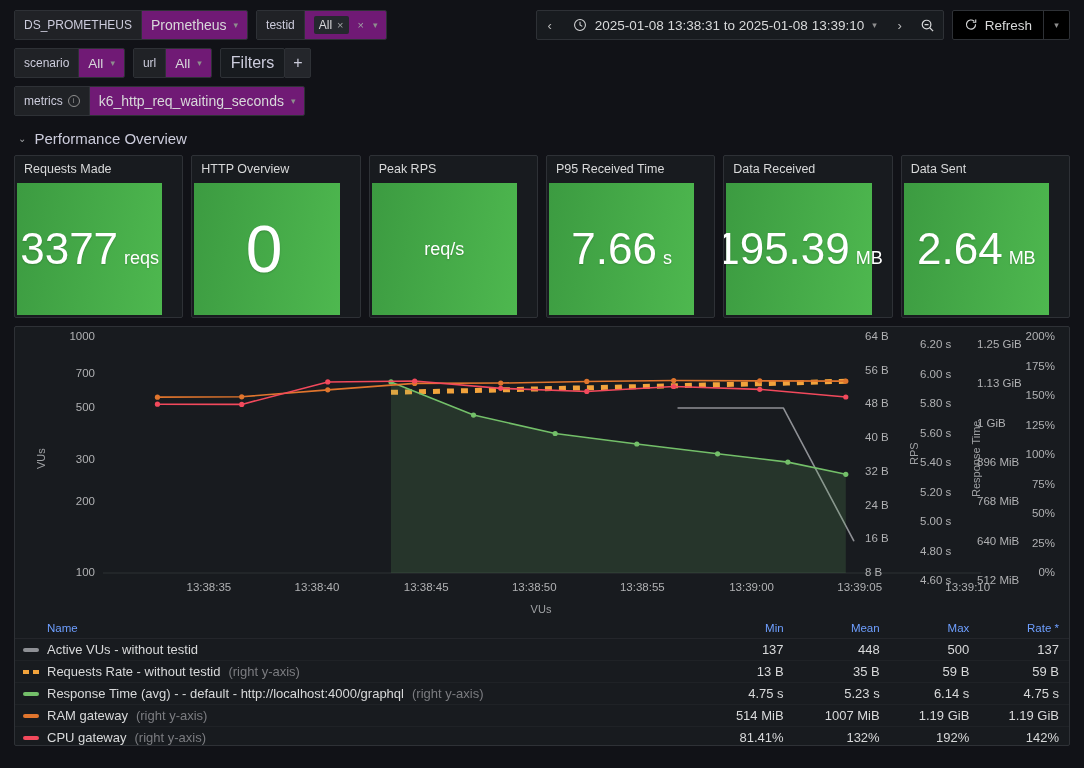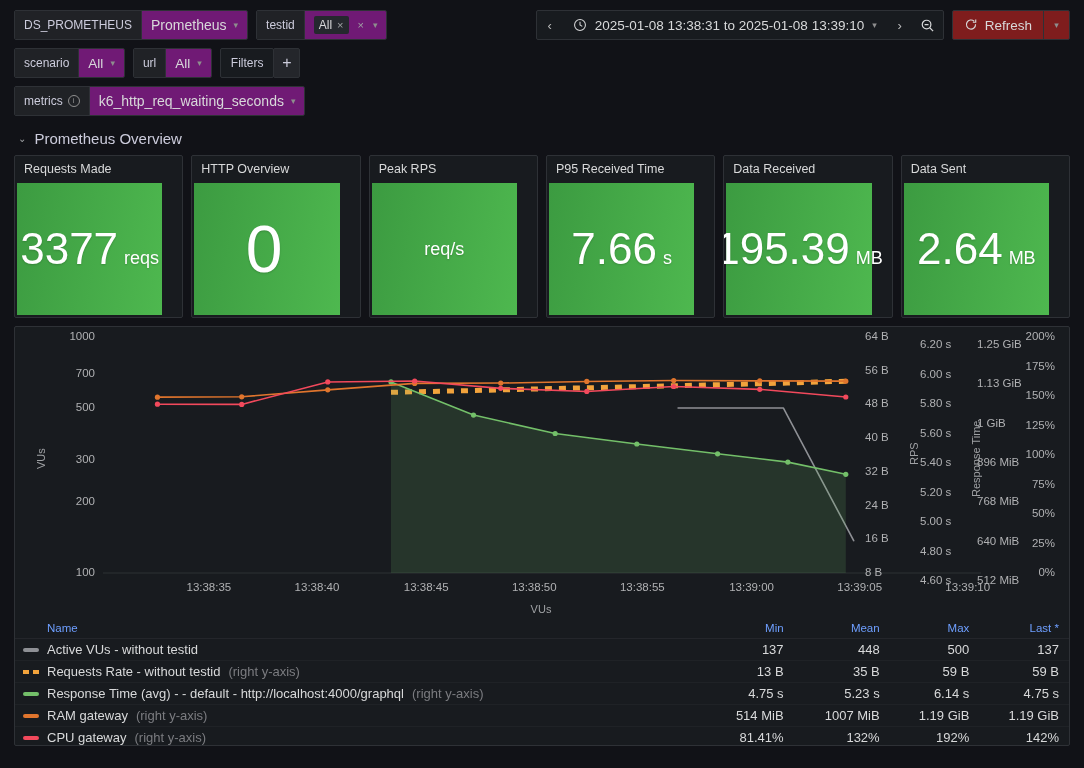--- a/index.html
+++ b/index.html
@@ -50,21 +50,21 @@
   }
   .pill .x, .clearx { color: #9fa1a4; font-size: 11px; cursor: pointer; }
   .clearx { margin: 0 2px; }
   .infoi {
     display: inline-flex; align-items: center; justify-content: center;
     width: 12px; height: 12px; border: 1px solid #8e8e8e;
     border-radius: 50%; font-size: 8px; color: #8e8e8e; line-height: 1;
   }
   .plainbtn {
     display: flex; align-items: center; padding: 4px 10px;
-    font-size: 12px; color: #ccccdc; background: #181b1f;
+    font-size: 16px; color: #ccccdc; background: #181b1f;
     border: 1px solid #2e3136; border-radius: 2px; height: 30px;
     cursor: pointer;
   }
   .plusbtn {
     display:flex;align-items:center;justify-content:center;
     width: 27px; height: 30px; background:#24262b;
     border:1px solid #2e3136;border-radius:2px;
     color:#ccccdc;font-size:16px;cursor:pointer;margin-left:-9px;
   }
 
@@ -83,21 +83,21 @@
     display: flex; align-items: center; gap: 8px; padding: 0 10px;
     font-size: 13.5px; color: #d8d9da; cursor: pointer;
   }
   .tp-zoom {
     display: flex; align-items: center; justify-content: center;
     width: 30px; cursor: pointer;
   }
   .refreshbox {
     display: flex; align-items: stretch; height: 30px; margin-left: 8px;
     border: 1px solid #2e3136; border-radius: 2px; overflow: hidden;
-    background: #7f1d1d;
+    background: #000000;
   }
   .refresh-main {
     display: flex; align-items: center; gap: 7px; padding: 0 11px;
     font-size: 13.5px; color: #d8d9da; cursor: pointer;
   }
   .refresh-drop {
     display: flex; align-items: center; justify-content: center;
     width: 26px; border-left: 1px solid #2e3136; cursor: pointer;
   }
   svg.ico { display:block; }
@@ -287,21 +287,21 @@
       <div class="varvalue wide">
         <span>k6_http_req_waiting_seconds</span>
         <span class="chev">▾</span>
       </div>
     </div>
   </div>
 </div>
 
 <div class="rowheader">
   <span class="caret">⌄</span>
-  <span>Prometheus Overview</span>
+  <span>Performance Overview</span>
 </div>
 
 <div class="statrow" id="stat-row">
     <div class="statpanel">
       <div class="stat-title">Requests Made</div>
       <div class="stat-body">
         <div class="stat-val">
           <span class="stat-num">3377</span>
           <span class="stat-unit">reqs</span>
         </div>
@@ -389,21 +389,21 @@
         <circle cx="830.788" cy="69.97817393899999" r="2.6" fill="#f2495c"></circle>
       </svg><div class="tick" style="left: auto; top: 239px; right: 974px;">100</div><div class="tick" style="left: auto; top: 167.957px; right: 974px;">200</div><div class="tick" style="left: auto; top: 126.399px; right: 974px;">300</div><div class="tick" style="left: auto; top: 74.0431px; right: 974px;">500</div><div class="tick" style="left: auto; top: 39.5569px; right: 974px;">700</div><div class="tick" style="left: auto; top: 3px; right: 974px;">1000</div><div class="axislabel vlabel" style="left: 20px; top: 142px;">VUs</div><div class="tick" style="left: 193.889px; top: 254px; transform: translateX(-50%);">13:38:35</div><div class="tick" style="left: 301.985px; top: 254px; transform: translateX(-50%);">13:38:40</div><div class="tick" style="left: 411.183px; top: 254px; transform: translateX(-50%);">13:38:45</div><div class="tick" style="left: 519.279px; top: 254px; transform: translateX(-50%);">13:38:50</div><div class="tick" style="left: 627.374px; top: 254px; transform: translateX(-50%);">13:38:55</div><div class="tick" style="left: 736.573px; top: 254px; transform: translateX(-50%);">13:39:00</div><div class="tick" style="left: 844.668px; top: 254px; transform: translateX(-50%);">13:39:05</div><div class="tick" style="left: 952.764px; top: 254px; transform: translateX(-50%);">13:39:10</div><div class="axislabel" style="left: 526px; top: 276px; transform: translateX(-50%);">VUs</div><div class="tick" style="left: 850px; top: 239px;">8 B</div><div class="tick" style="left: 850px; top: 205.286px;">16 B</div><div class="tick" style="left: 850px; top: 171.571px;">24 B</div><div class="tick" style="left: 850px; top: 137.857px;">32 B</div><div class="tick" style="left: 850px; top: 104.143px;">40 B</div><div class="tick" style="left: 850px; top: 70.4286px;">48 B</div><div class="tick" style="left: 850px; top: 36.7143px;">56 B</div><div class="tick" style="left: 850px; top: 3px;">64 B</div><div class="tick" style="left: 905px; top: 247px;">4.60 s</div><div class="tick" style="left: 905px; top: 217.5px;">4.80 s</div><div class="tick" style="left: 905px; top: 188px;">5.00 s</div><div class="tick" style="left: 905px; top: 158.5px;">5.20 s</div><div class="tick" style="left: 905px; top: 129px;">5.40 s</div><div class="tick" style="left: 905px; top: 99.5px;">5.60 s</div><div class="tick" style="left: 905px; top: 70px;">5.80 s</div><div class="tick" style="left: 905px; top: 40.5px;">6.00 s</div><div class="tick" style="left: 905px; top: 11px;">6.20 s</div><div class="tick" style="left: 962px; top: 247px;">512 MiB</div><div class="tick" style="left: 962px; top: 207.667px;">640 MiB</div><div class="tick" style="left: 962px; top: 168.333px;">768 MiB</div><div class="tick" style="left: 962px; top: 129px;">896 MiB</div><div class="tick" style="left: 962px; top: 89.6667px;">1 GiB</div><div class="tick" style="left: 962px; top: 50.3333px;">1.13 GiB</div><div class="tick" style="left: 962px; top: 11px;">1.25 GiB</div><div class="tick" style="left: auto; top: 239px; right: 14px;">0%</div><div class="tick" style="left: auto; top: 209.5px; right: 14px;">25%</div><div class="tick" style="left: auto; top: 180px; right: 14px;">50%</div><div class="tick" style="left: auto; top: 150.5px; right: 14px;">75%</div><div class="tick" style="left: auto; top: 121px; right: 14px;">100%</div><div class="tick" style="left: auto; top: 91.5px; right: 14px;">125%</div><div class="tick" style="left: auto; top: 62px; right: 14px;">150%</div><div class="tick" style="left: auto; top: 32.5px; right: 14px;">175%</div><div class="tick" style="left: auto; top: 3px; right: 14px;">200%</div><div class="axislabel vlabel" style="left: 893px; top: 137.6px;">RPS</div><div class="axislabel vlabel" style="left: 955px; top: 169.6px;">Response Time</div></div>
   <div class="legend">
     <table>
       <thead>
         <tr>
           <th>Name</th>
           <th class="num">Min</th>
           <th class="num">Mean</th>
           <th class="num">Max</th>
-          <th class="num">Last *</th>
+          <th class="num">Rate *</th>
         </tr>
       </thead>
       <tbody id="legend-body">
           <tr>
             <td class="namecell">
               <span class="nameinner">
                 <span class="swatch" style="background: rgb(142, 144, 149);"></span>
                 <span>Active VUs - without testid</span>
                 <span class="dim"></span>
               </span>

